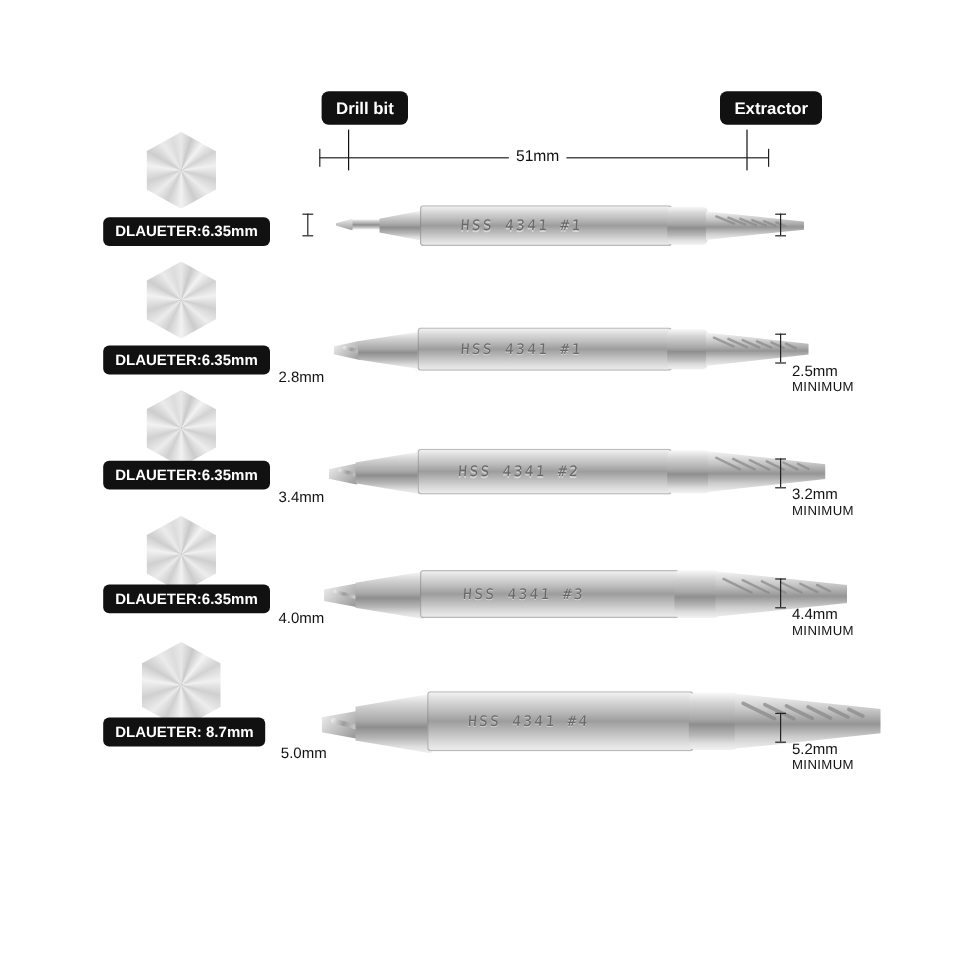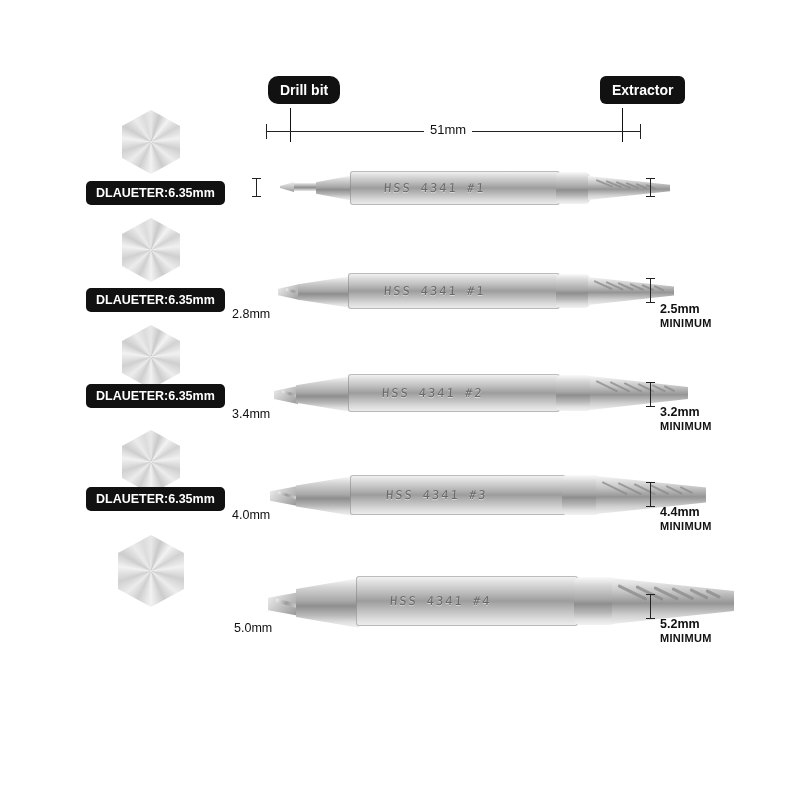--- a/index.html
+++ b/index.html
@@ -17,21 +17,21 @@
   .tag{
     position:absolute;
     background:#111;
     color:#fff;
     font-weight:bold;
     font-size:14px;
     padding:6px 12px;
     border-radius:6px;
     white-space:nowrap;
   }
-  .tag.drill{left:268px;top:76px;border-radius:10px;}
+  .tag.drill{left:268px;top:76px;}
   .tag.extractor{left:600px;top:76px;}
   .tag-stem{position:absolute;width:1px;background:#111;}
 
   
   .dim-line{position:absolute;height:1px;background:#222;}
   .dim-cap{position:absolute;width:1px;background:#222;}
   .dim-label{
     position:absolute;font-size:13px;color:#111;background:#fff;
     padding:0 6px;white-space:nowrap;
   }
@@ -55,21 +55,21 @@
     position:absolute;
     background:#111;color:#fff;
     font-size:12.5px;font-weight:bold;
     padding:5px 10px;border-radius:5px;white-space:nowrap;
   }
 
   
   .plain{
     position:absolute;font-size:12.5px;color:#111;white-space:nowrap;margin-top:19px;
   }
-  .plain.right{font-size:12.5px;line-height:14px;font-weight:bold;}
+  .plain.right{font-size:12.5px;line-height:14px;}
   .plain .min{font-size:11px;display:block;letter-spacing:.3px;}
 
   
   .bit{position:absolute;}
   .bit .body{
     position:absolute;
     border-radius:3px;
     background:linear-gradient(to bottom,
       #f6f6f6 0%, #dcdcdc 14%, #bfbfbf 32%, #9d9d9d 50%,
       #b9b9b9 66%, #d9d9d9 84%, #efefef 100%);
@@ -279,20 +279,21 @@
   </div>
   <div class="endcap" style="left:650px;top:482px;height:24px;"></div>
   <div class="endcap-bar" style="left:646px;top:482px;width:9px;"></div>
   <div class="endcap-bar" style="left:646px;top:506px;width:9px;"></div>
   <div class="plain right" style="left:660px;top:486px;">
     <span>4.4mm</span>
     <span class="min">MINIMUM</span>
   </div>
 
   <div class="hex big" style="left:118px;top:535px;"></div>
+  <div class="pill" style="left:86px;top:598px;">DLAUETER: 8.7mm</div>
   <div class="plain" style="left:234px;top:602px;">5.0mm</div>
 
   <div class="bit" style="left:250px;top:560px;width:450px;height:86px;">
     <div class="tip" style="left:18px;top:32px;width:32px;height:24px;background:linear-gradient(135deg,#f4f4f4,#8f8f8f);clip-path:polygon(100% 0,100% 100%,0 76%,0 24%);"></div>
     <div class="flute" style="left:26px;top:38px;width:24px;height:4px;transform:rotate(16deg);"></div>
     <div class="collar" style="left:46px;top:18px;width:64px;height:50px;clip-path:polygon(0 22%,100% 0,100% 100%,0 78%);"></div>
     <div class="body" style="left:106px;top:16px;width:222px;height:50px;"></div>
     <div class="stamp" style="left:140px;top:34px;">HSS 4341  #4</div>
     <div class="collar" style="left:324px;top:17px;width:42px;height:48px;border-radius:6px;"></div>
     <div class="cone" style="left:362px;top:18px;width:122px;height:46px;clip-path:polygon(0 0,100% 28%,100% 72%,0 100%);"></div>

